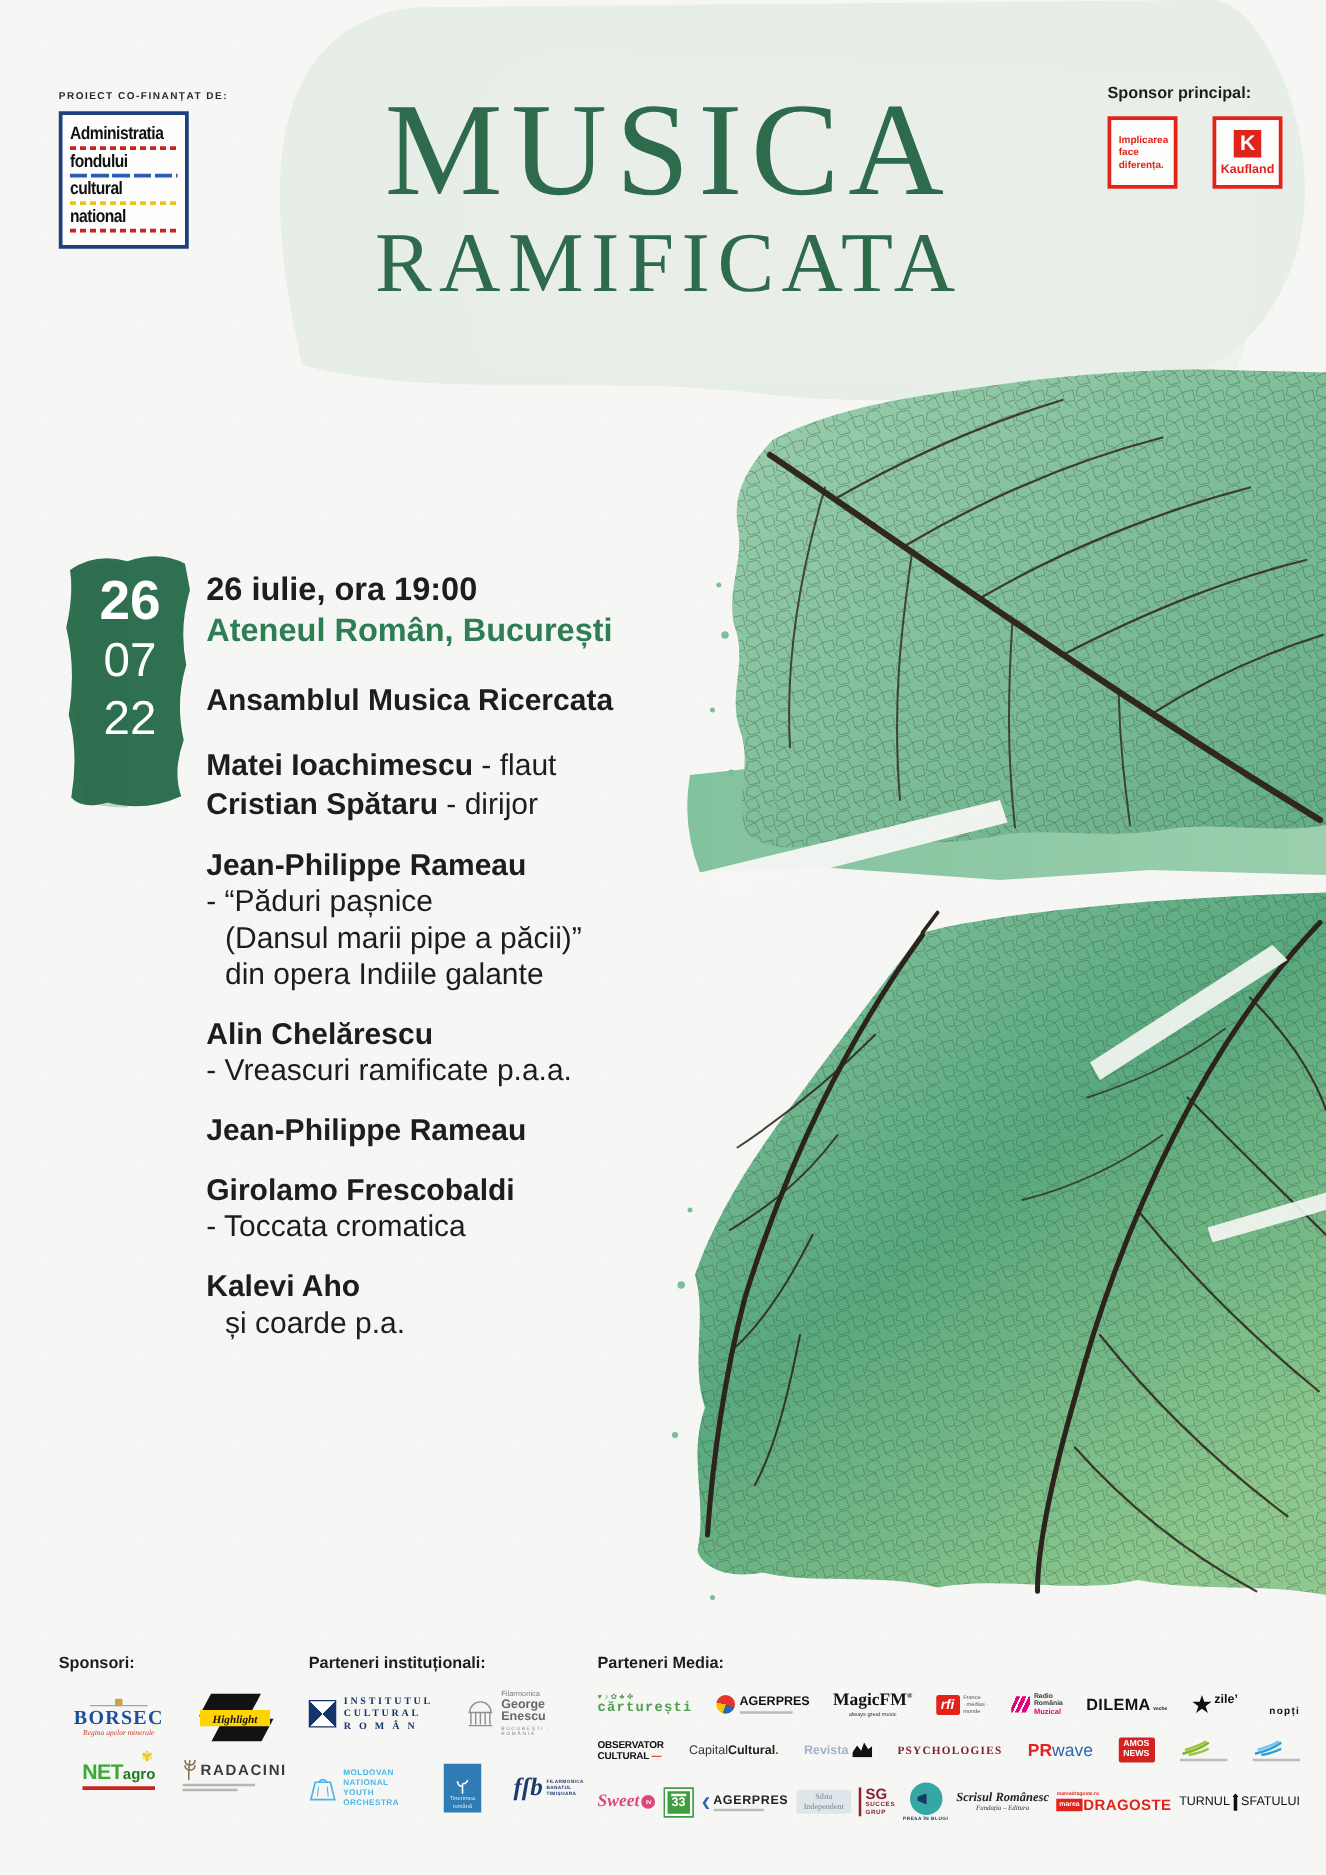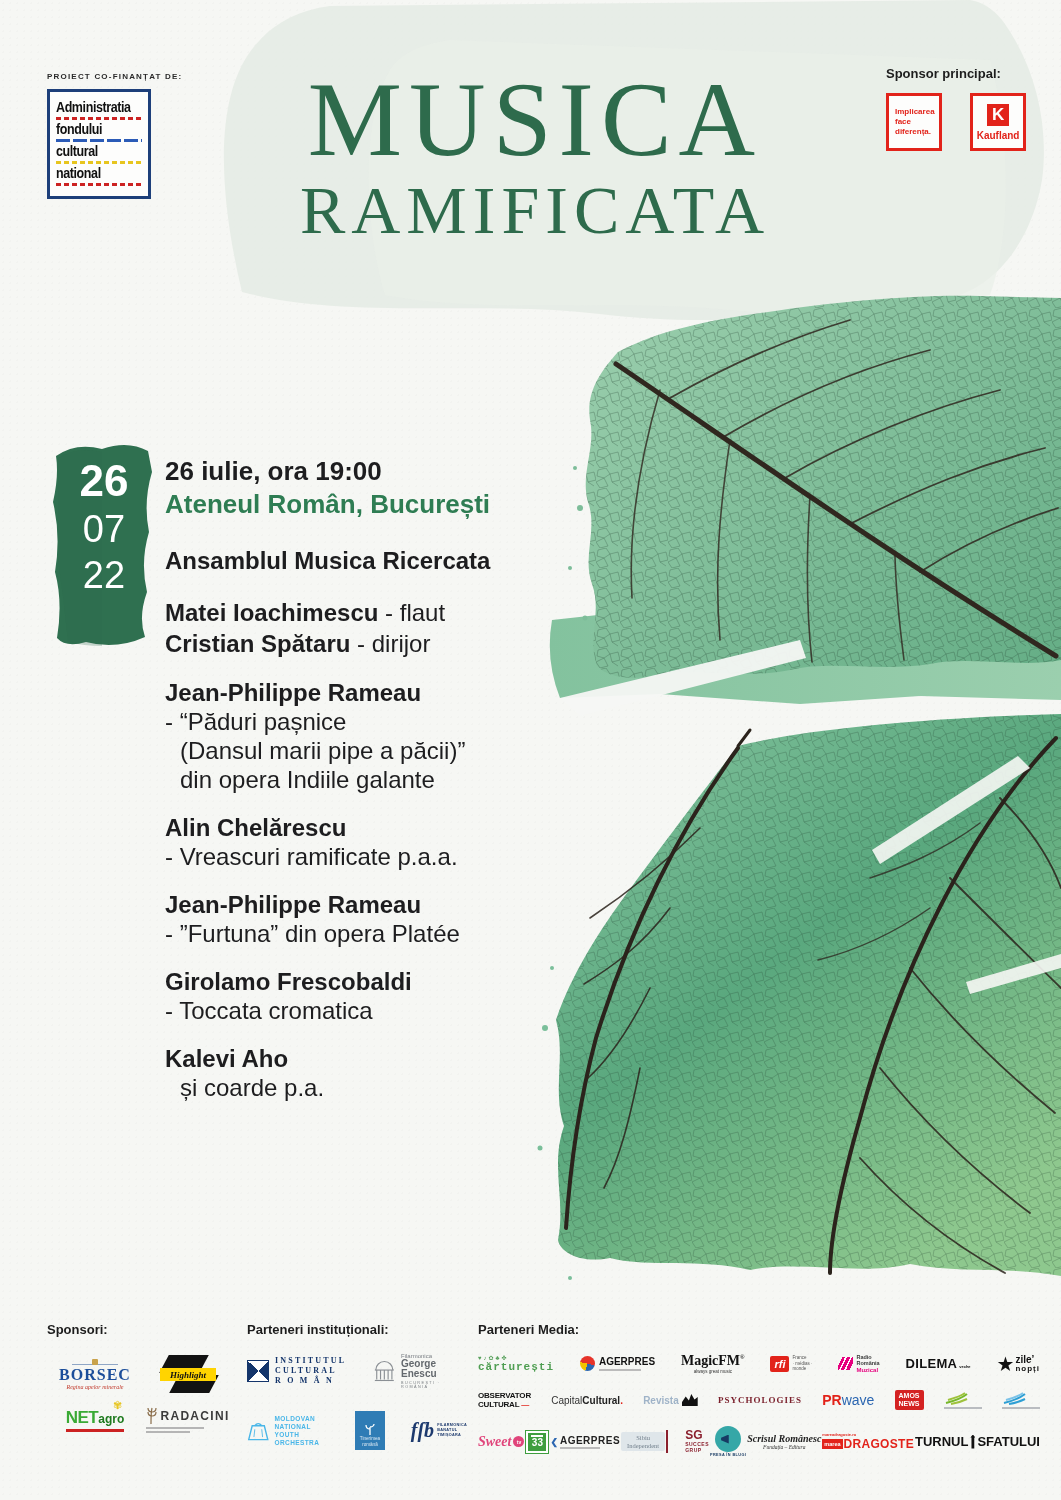--- a/index.html
+++ b/index.html
@@ -117,21 +117,21 @@
   .rrm{display:flex;align-items:center;gap:3px;}
   .rrm .ic{width:15px;height:13px;background:linear-gradient(115deg,transparent 0 20%,#e6007e 20% 34%,#fff 34% 42%,#e6007e 42% 58%,#fff 58% 66%,#e6007e 66% 84%,transparent 84%);}
   .rrm .tx .a{font-size:5.5px;font-weight:700;color:#3a3a3a;line-height:6.5px;}
   .rrm .tx .b{font-size:6px;font-weight:800;color:#e6007e;line-height:7px;}
   .dilema{display:flex;align-items:baseline;gap:2px;}
   .dilema .t{font-size:13px;font-weight:900;color:#111;letter-spacing:0.3px;}
   .dilema .v{font-size:4px;font-weight:700;color:#111;}
   .zile{display:flex;align-items:center;gap:1px;}
   .zile .star{font-size:20px;color:#111;line-height:20px;}
   .zile .tx .a{font-size:10px;font-weight:800;color:#111;line-height:9px;}
-  .zile .tx .b{font-size:8px;font-weight:800;color:#111;letter-spacing:1px;line-height:9px;}
+  .zile .tx .b{font-size:8px;font-weight:800;color:#111;letter-spacing:1px;line-height:9px;margin-left:44px;}
   .obs div{font-size:8px;font-weight:800;color:#111;letter-spacing:-0.2px;line-height:9px;}
   .obs .r{color:#e2231a;}
   .capc{font-size:10px;color:#333;}
   .capc b{font-weight:800;color:#222;}
   .capc .dot{color:#e2231a;font-weight:800;}
   .revista{display:flex;align-items:center;gap:3px;}
   .revista .t{font-size:10px;font-weight:800;color:#9fb3c8;}
   .revista .g{width:16px;height:12px;background:#111;clip-path:polygon(0 70%,25% 20%,45% 55%,60% 0,80% 45%,100% 25%,100% 100%,0 100%);}
   .psy{font-family:"Liberation Serif",serif;font-size:9px;font-weight:700;color:#7a1f2b;letter-spacing:1px;}
   .prw{font-size:14px;}
@@ -146,37 +146,37 @@
   .sweet .c{width:11px;height:11px;border-radius:50%;background:#e0457b;color:#fff;font-size:5px;font-weight:800;display:flex;align-items:center;justify-content:center;}
   .g33{width:22px;height:22px;background:#3f9e3f;border:1px solid #3f9e3f;box-shadow:inset 0 0 0 2px #fff;display:flex;flex-direction:column;align-items:center;justify-content:center;}
   .g33 .top{width:12px;height:2px;background:#fff;margin-bottom:1px;}
   .g33 .num{color:#fff;font-weight:800;font-size:10px;line-height:10px;}
   .klar{display:flex;align-items:center;gap:2px;}
   .klar .ch{color:#2b66b1;font-size:9px;font-weight:800;}
   .klar .tx .t{font-size:10px;font-weight:700;color:#222;letter-spacing:0.5px;}
   .klar .tx .l{height:2px;width:40px;background:#bbb;margin-top:1px;}
   .sibiu{background:#dfe6ea;border-radius:2px;padding:2px 6px;text-align:center;}
   .sibiu div{font-family:"Liberation Serif",serif;font-size:6.5px;color:#74828e;line-height:7.5px;}
-  .sg{text-align:left;border-left:2px solid #8a1f2d;padding-left:17px;}
+  .sg{text-align:left;border-left:2px solid #8a1f2d;padding-left:3px;}
   .sg .a{font-size:12px;font-weight:800;color:#8a1f2d;line-height:11px;}
   .sg .b{font-size:5px;font-weight:700;color:#8a1f2d;line-height:6px;letter-spacing:0.5px;}
   .presa{text-align:center;}
   .presa .c{width:26px;height:26px;border-radius:50%;background:#35a7a7;margin:0 auto;display:flex;align-items:center;justify-content:center;}
   .presa .meg{width:14px;height:9px;background:#173a63;clip-path:polygon(0 35%,55% 0,55% 100%,0 65%);}
   .presa .t{font-size:3.8px;font-weight:800;color:#173a63;margin-top:1px;letter-spacing:0.4px;}
   .scrisul{text-align:center;font-family:"Liberation Serif",serif;font-style:italic;}
   .scrisul .a{font-size:10px;font-weight:700;color:#222;}
   .scrisul .b{font-size:5.5px;color:#333;}
   .drag{text-align:center;}
   .drag .u{font-size:4px;color:#e2231a;font-weight:700;text-align:left;}
   .drag .row{display:flex;align-items:center;gap:1px;}
   .drag .bx{background:#e2231a;color:#fff;font-size:5.5px;font-weight:800;padding:2px 2px;}
   .drag .t{font-size:12px;font-weight:800;color:#e2231a;letter-spacing:0.3px;}
   .turnul{display:flex;align-items:center;gap:2px;}
-  .turnul .t{font-size:13px;font-weight:700;color:#111;}
+  .turnul .t{font-size:10px;font-weight:400;color:#111;}
   .turnul .tw{width:5px;height:14px;background:#111;clip-path:polygon(50% 0,100% 22%,78% 22%,78% 100%,22% 100%,22% 22%,0 22%);}
 </style>
 </head>
 <body>
 
 <div class="poster">
 
   <svg class="wash" width="911" height="345" viewBox="0 0 911 345">
     <path d="M110 40 C60 90 70 200 92 292 C200 320 330 300 450 314 C580 330 700 310 790 300 C845 292 882 240 892 180 C900 120 882 60 852 20 C842 8 832 2 820 0 L180 6 C150 10 126 22 110 40 Z" fill="#e4ebe4" opacity="0.85"></path>
     <path d="M240 70 C210 120 215 230 235 295 C340 315 460 298 580 310 C700 322 790 306 840 295 C860 240 862 140 840 60 L300 40 C270 45 252 52 240 70 Z" fill="#e9efe8" opacity="0.7"></path>
@@ -329,21 +329,20 @@
       <div class="wl">- “Păduri pașnice</div>
       <div class="wl cont">(Dansul marii pipe a păcii)”</div>
       <div class="wl cont">din opera Indiile galante</div>
     </div>
     <div class="pblock">
       <div class="comp">Alin Chelărescu</div>
       <div class="wl">- Vreascuri ramificate p.a.a.</div>
     </div>
     <div class="pblock">
       <div class="comp">Jean-Philippe Rameau</div>
-      <div class="wl">- ”Furtuna” din opera Platée</div>
     </div>
     <div class="pblock">
       <div class="comp">Girolamo Frescobaldi</div>
       <div class="wl">- Toccata cromatica</div>
     </div>
     <div class="pblock">
       <div class="comp">Kalevi Aho</div>
       <div class="wl cont">și coarde p.a.</div>
     </div>
 

